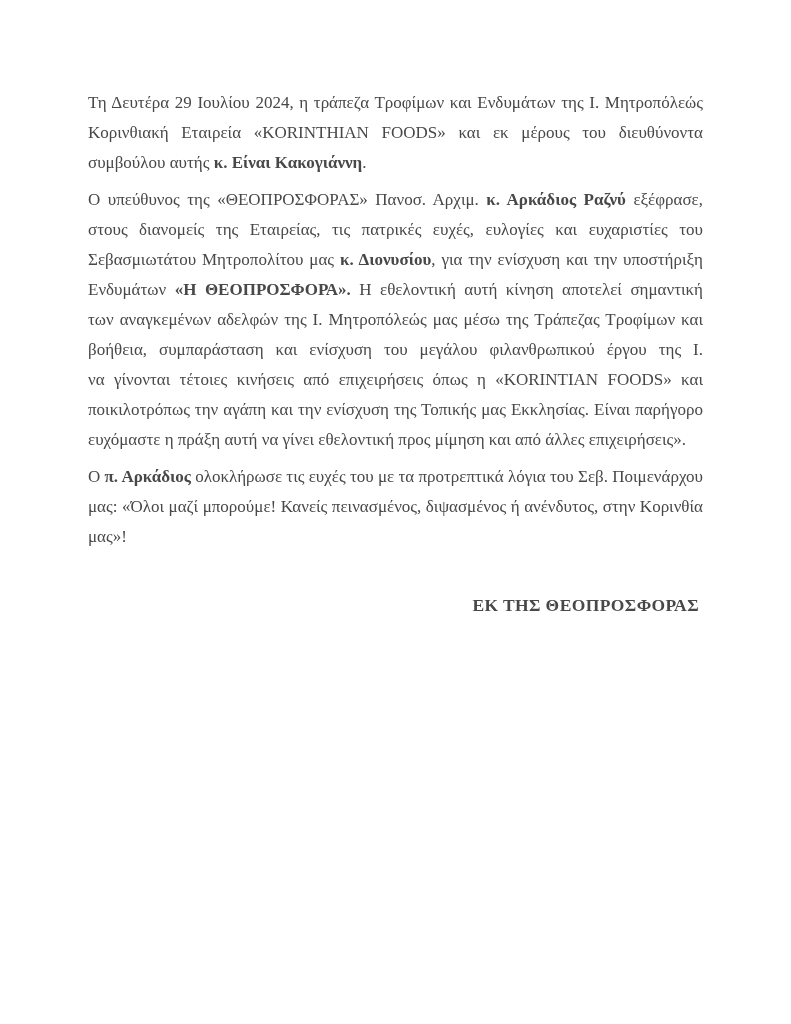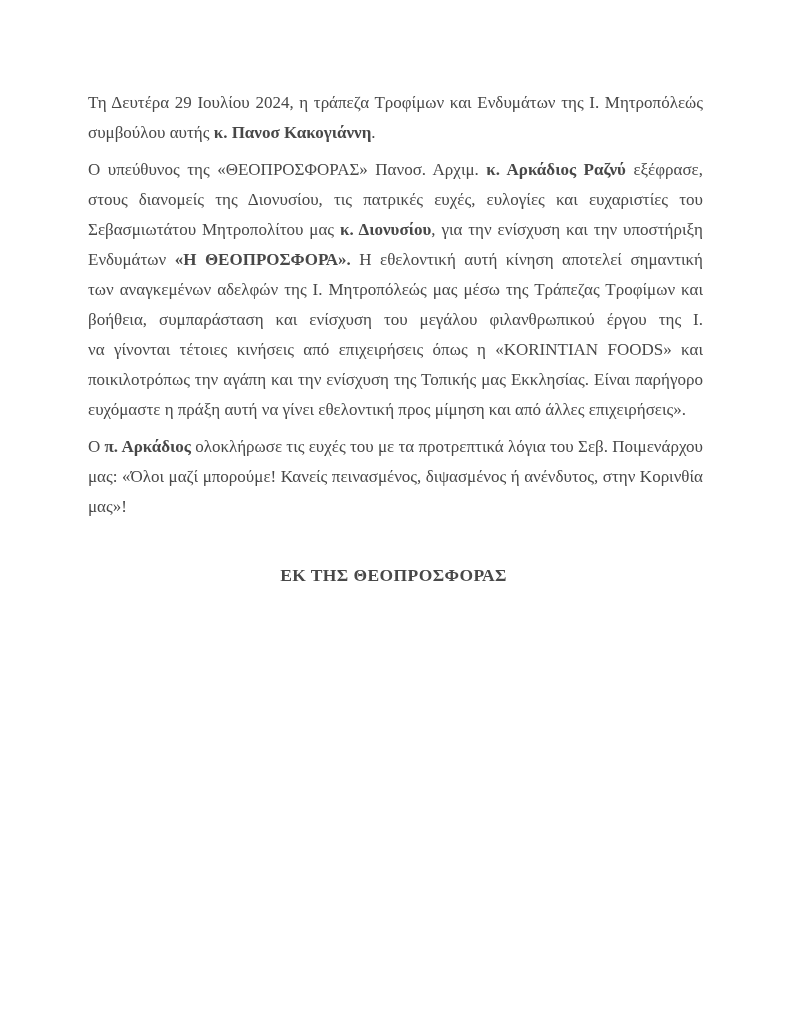--- a/index.html
+++ b/index.html
@@ -30,37 +30,38 @@
   .text-line.final {
     text-align-last: left;
   }
   .seg { font-weight: normal; }
   .seg.bold { font-weight: bold; }
   .signature {
     margin-top: 38px;
     font-size: 17.5px;
     line-height: 30px;
     font-weight: bold;
-    text-align: center;
+    text-align: right;
     padding-right: 4px;
     letter-spacing: 0.4px;
   }
 </style>
 </head>
 <body>
 
 <div class="page" style="background: rgb(255, 255, 255); color: rgb(72, 72, 72);">
   <div class="doc-body">
       <div class="paragraph">
         <div class="text-line"><span class="seg">Τη Δευτέρα 29 Ιουλίου 2024, η τράπεζα Τροφίμων και Ενδυμάτων της Ι. Μητροπόλεώς</span></div>
-        <div class="text-line final"><span class="seg">συμβούλου αυτής </span><span class="seg bold">κ. Πανοσ Κακογιάννη</span><span class="seg">.</span></div>
+        <div class="text-line"><span class="seg">Κορινθιακή Εταιρεία «KORINTHIAN FOODS» και εκ μέρους του διευθύνοντα</span></div>
+        <div class="text-line final"><span class="seg">συμβούλου αυτής </span><span class="seg bold">κ. Είναι Κακογιάννη</span><span class="seg">.</span></div>
       </div>
       <div class="paragraph">
         <div class="text-line"><span class="seg">Ο υπεύθυνος της «ΘΕΟΠΡΟΣΦΟΡΑΣ» Πανοσ. Αρχιμ. </span><span class="seg bold">κ. Αρκάδιος Ραζνύ</span><span class="seg"> εξέφρασε,</span></div>
-        <div class="text-line"><span class="seg">στους διανομείς της Διονυσίου, τις πατρικές ευχές, ευλογίες και ευχαριστίες του</span></div>
+        <div class="text-line"><span class="seg">στους διανομείς της Εταιρείας, τις πατρικές ευχές, ευλογίες και ευχαριστίες του</span></div>
         <div class="text-line"><span class="seg">Σεβασμιωτάτου Μητροπολίτου μας </span><span class="seg bold">κ. Διονυσίου</span><span class="seg">, για την ενίσχυση και την υποστήριξη</span></div>
         <div class="text-line"><span class="seg">Ενδυμάτων </span><span class="seg bold">«Η ΘΕΟΠΡΟΣΦΟΡΑ».</span><span class="seg"> Η εθελοντική αυτή κίνηση αποτελεί σημαντική</span></div>
         <div class="text-line"><span class="seg">των αναγκεμένων αδελφών της Ι. Μητροπόλεώς μας μέσω της Τράπεζας Τροφίμων και</span></div>
         <div class="text-line"><span class="seg">βοήθεια, συμπαράσταση και ενίσχυση του μεγάλου φιλανθρωπικού έργου της Ι.</span></div>
         <div class="text-line"><span class="seg">να γίνονται τέτοιες κινήσεις από επιχειρήσεις όπως η «KORINTIAN FOODS» και</span></div>
         <div class="text-line"><span class="seg">ποικιλοτρόπως την αγάπη και την ενίσχυση της Τοπικής μας Εκκλησίας. Είναι παρήγορο</span></div>
         <div class="text-line final"><span class="seg">ευχόμαστε η πράξη αυτή να γίνει εθελοντική προς μίμηση και από άλλες επιχειρήσεις».</span></div>
       </div>
       <div class="paragraph">
         <div class="text-line"><span class="seg">Ο </span><span class="seg bold">π. Αρκάδιος</span><span class="seg"> ολοκλήρωσε τις ευχές του με τα προτρεπτικά λόγια του Σεβ. Ποιμενάρχου</span></div>

